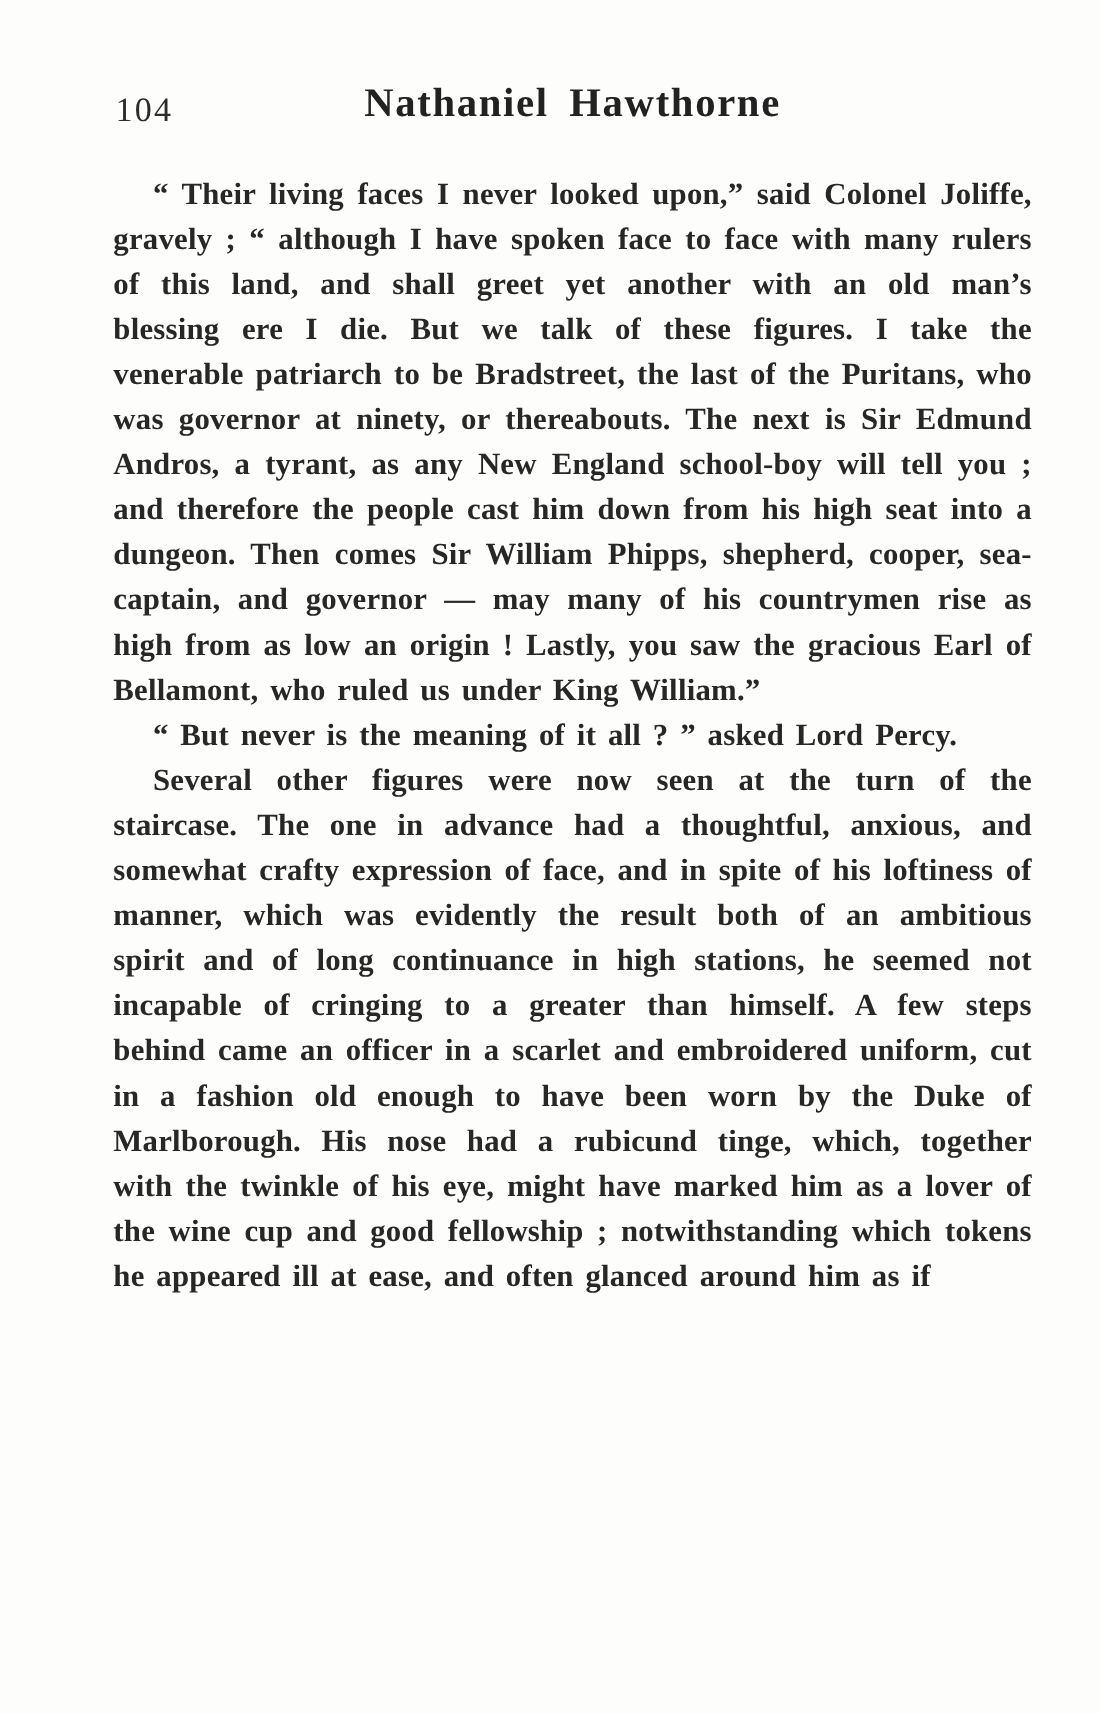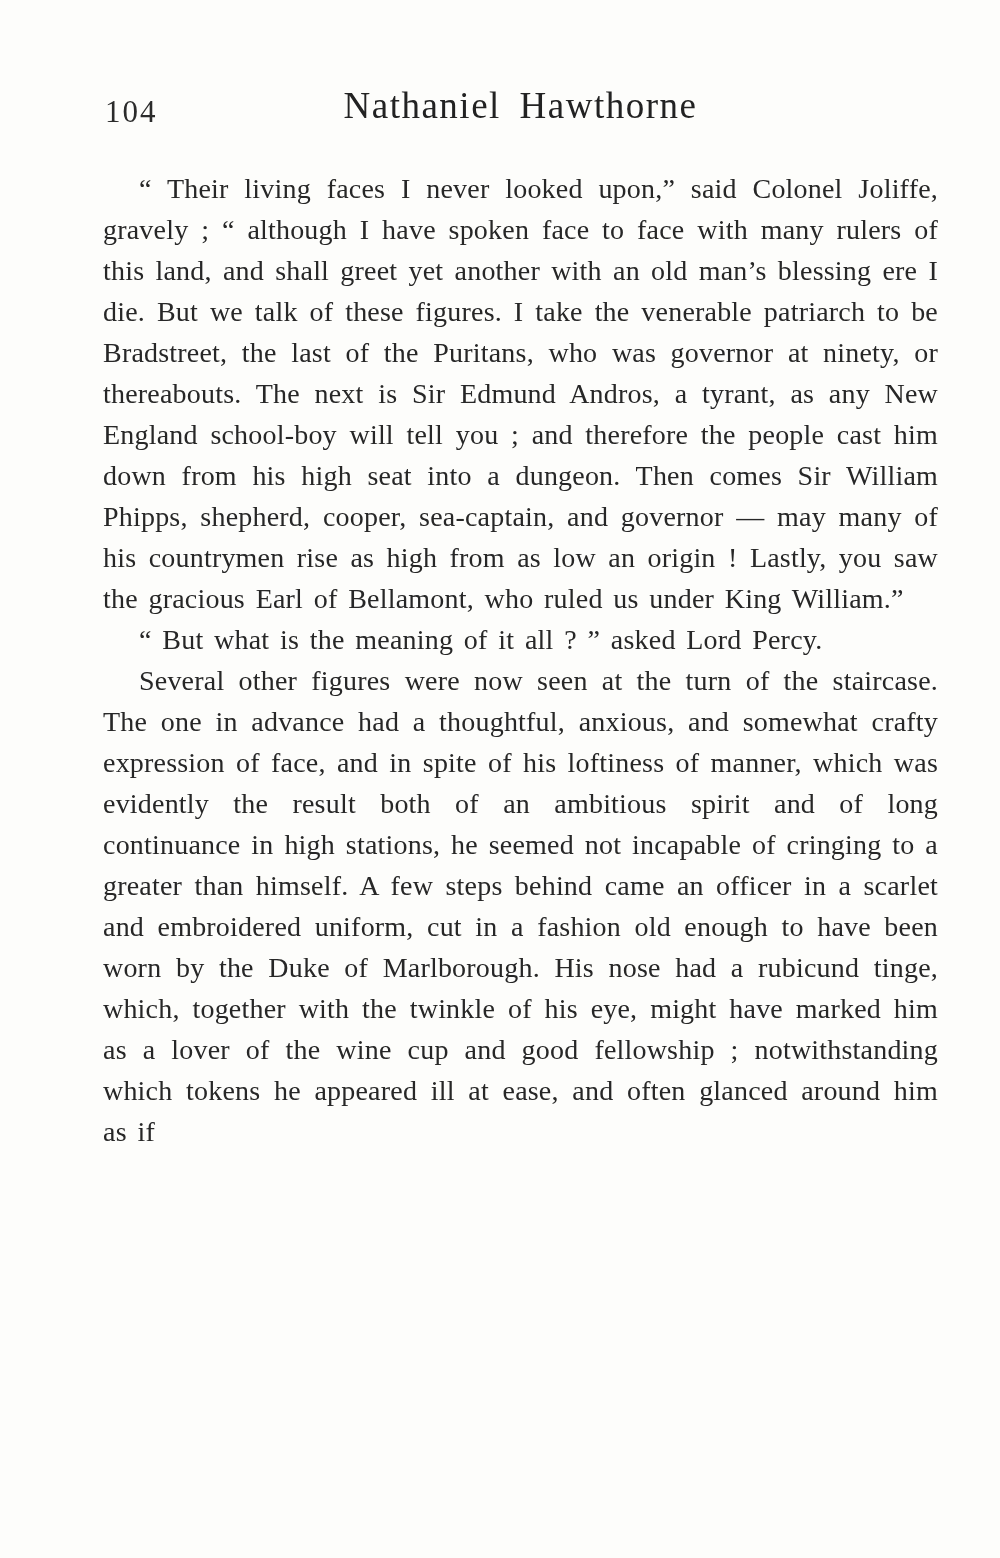--- a/index.html
+++ b/index.html
@@ -29,48 +29,49 @@
     }
     .page-number {
       position: absolute;
       left: 2px;
       top: 10px;
       font-size: 31px;
       letter-spacing: 2px;
       color: #2b2b2b;
     }
     .running-title {
-      margin: 16px;
+      margin: 4px;
       text-align: center;
       font-size: 37px;
-      font-weight: normal;
+      font-weight: bold;
       letter-spacing: 1.5px;
       word-spacing: 8px;
       color: #222;
     }
     .body-text p {
       margin: 0;
       font-size: 28px;
       line-height: 41px;
       text-align: justify;
       text-indent: 36px;
       word-spacing: 3.5px;
       letter-spacing: 0.2px;
       color: #272727;
+      font-weight: bold;
     }
   </style>
 </head>
 <body>
 
 <div class="page">
 
   <div class="page-header">
     <span class="page-number">104</span>
     <div class="running-title">Nathaniel Hawthorne</div>
   </div>
 
   <div class="body-text">
     <p>“ Their living faces I never looked upon,” said Colonel Joliffe, gravely ; “ although I have spoken face to face with many rulers of this land, and shall greet yet another with an old man’s blessing ere I die.  But we talk of these figures.  I take the venerable patriarch to be Bradstreet, the last of the Puritans, who was governor at ninety, or thereabouts.  The next is Sir Edmund Andros, a tyrant, as any New England school-boy will tell you ; and therefore the people cast him down from his high seat into a dungeon.  Then comes Sir William Phipps, shepherd, cooper, sea-captain, and governor — may many of his countrymen rise as high from as low an origin !  Lastly, you saw the gracious Earl of Bellamont, who ruled us under King William.”</p>
-    <p>“ But what is the meaning of it all ? ” asked Lord Percy.</p>
+    <p>“ But never is the meaning of it all ? ” asked Lord Percy.</p>
     <p>Several other figures were now seen at the turn of the staircase.  The one in advance had a thoughtful, anxious, and somewhat crafty expression of face, and in spite of his loftiness of manner, which was evidently the result both of an ambitious spirit and of long continuance in high stations, he seemed not incapable of cringing to a greater than himself.  A few steps behind came an officer in a scarlet and embroidered uniform, cut in a fashion old enough to have been worn by the Duke of Marlborough.  His nose had a rubicund tinge, which, together with the twinkle of his eye, might have marked him as a lover of the wine cup and good fellowship ; notwithstanding which tokens he appeared ill at ease, and often glanced around him as if</p>
   </div>
 
 </div>
 
 </body></html>

